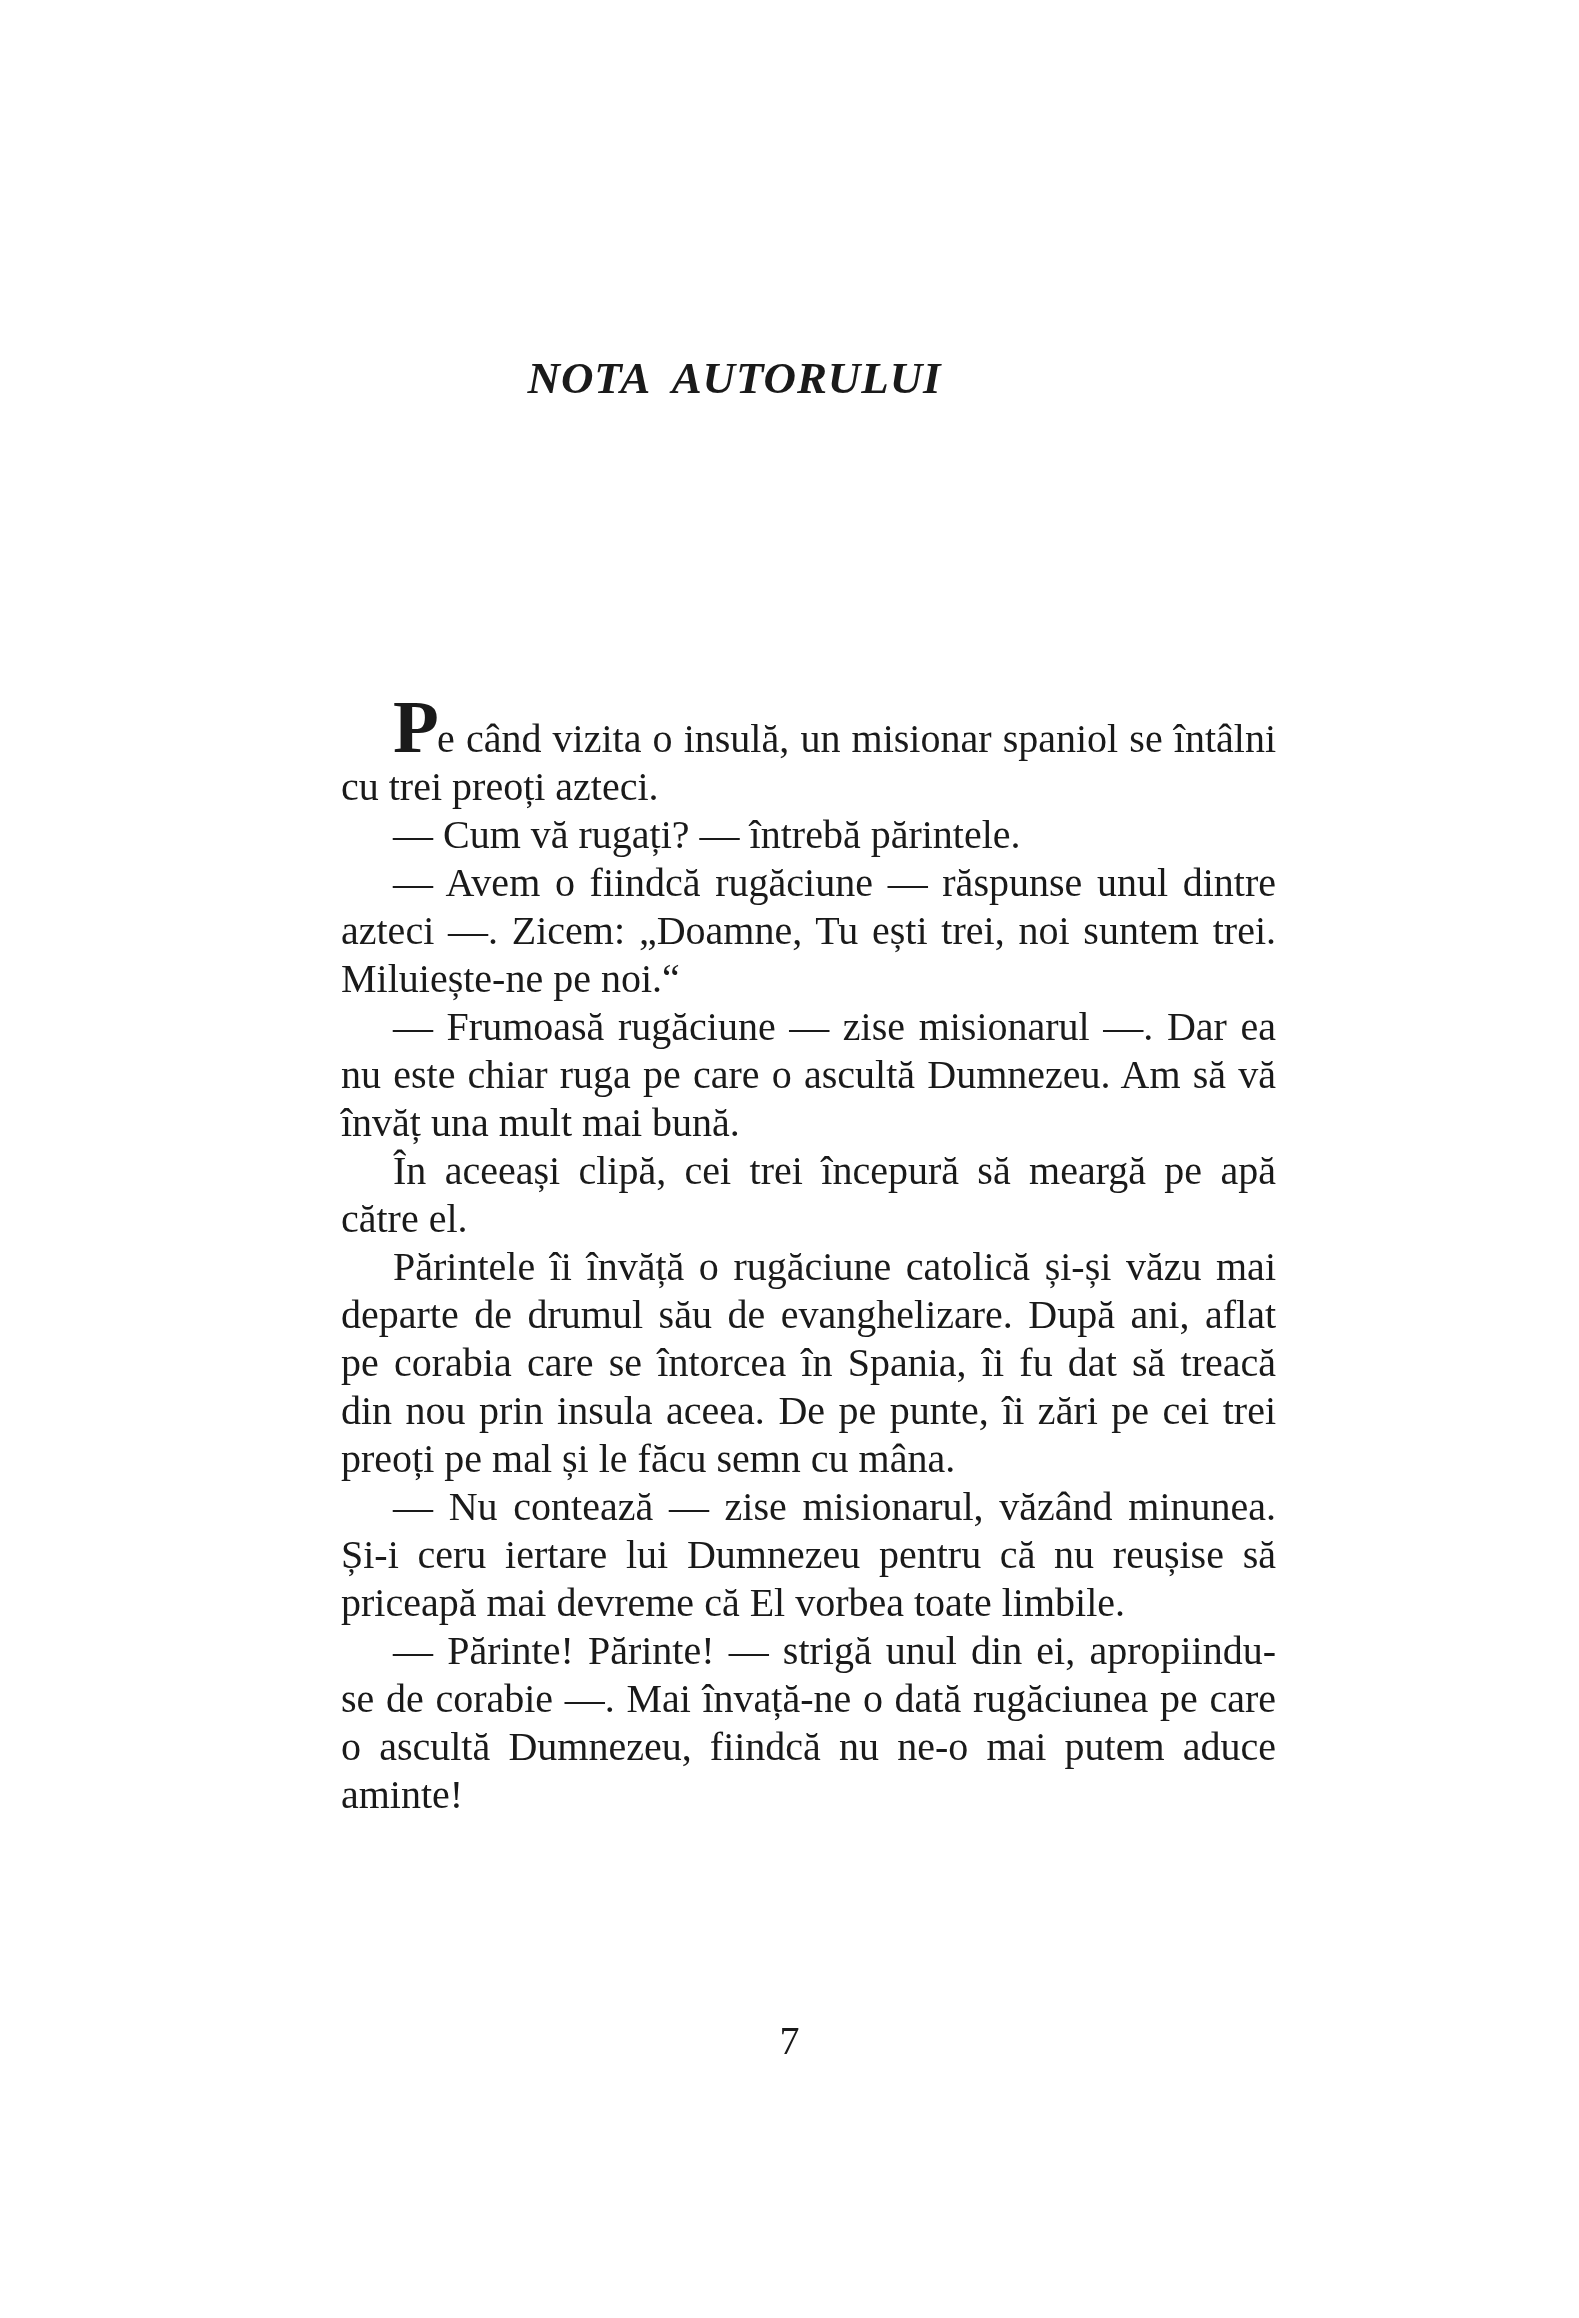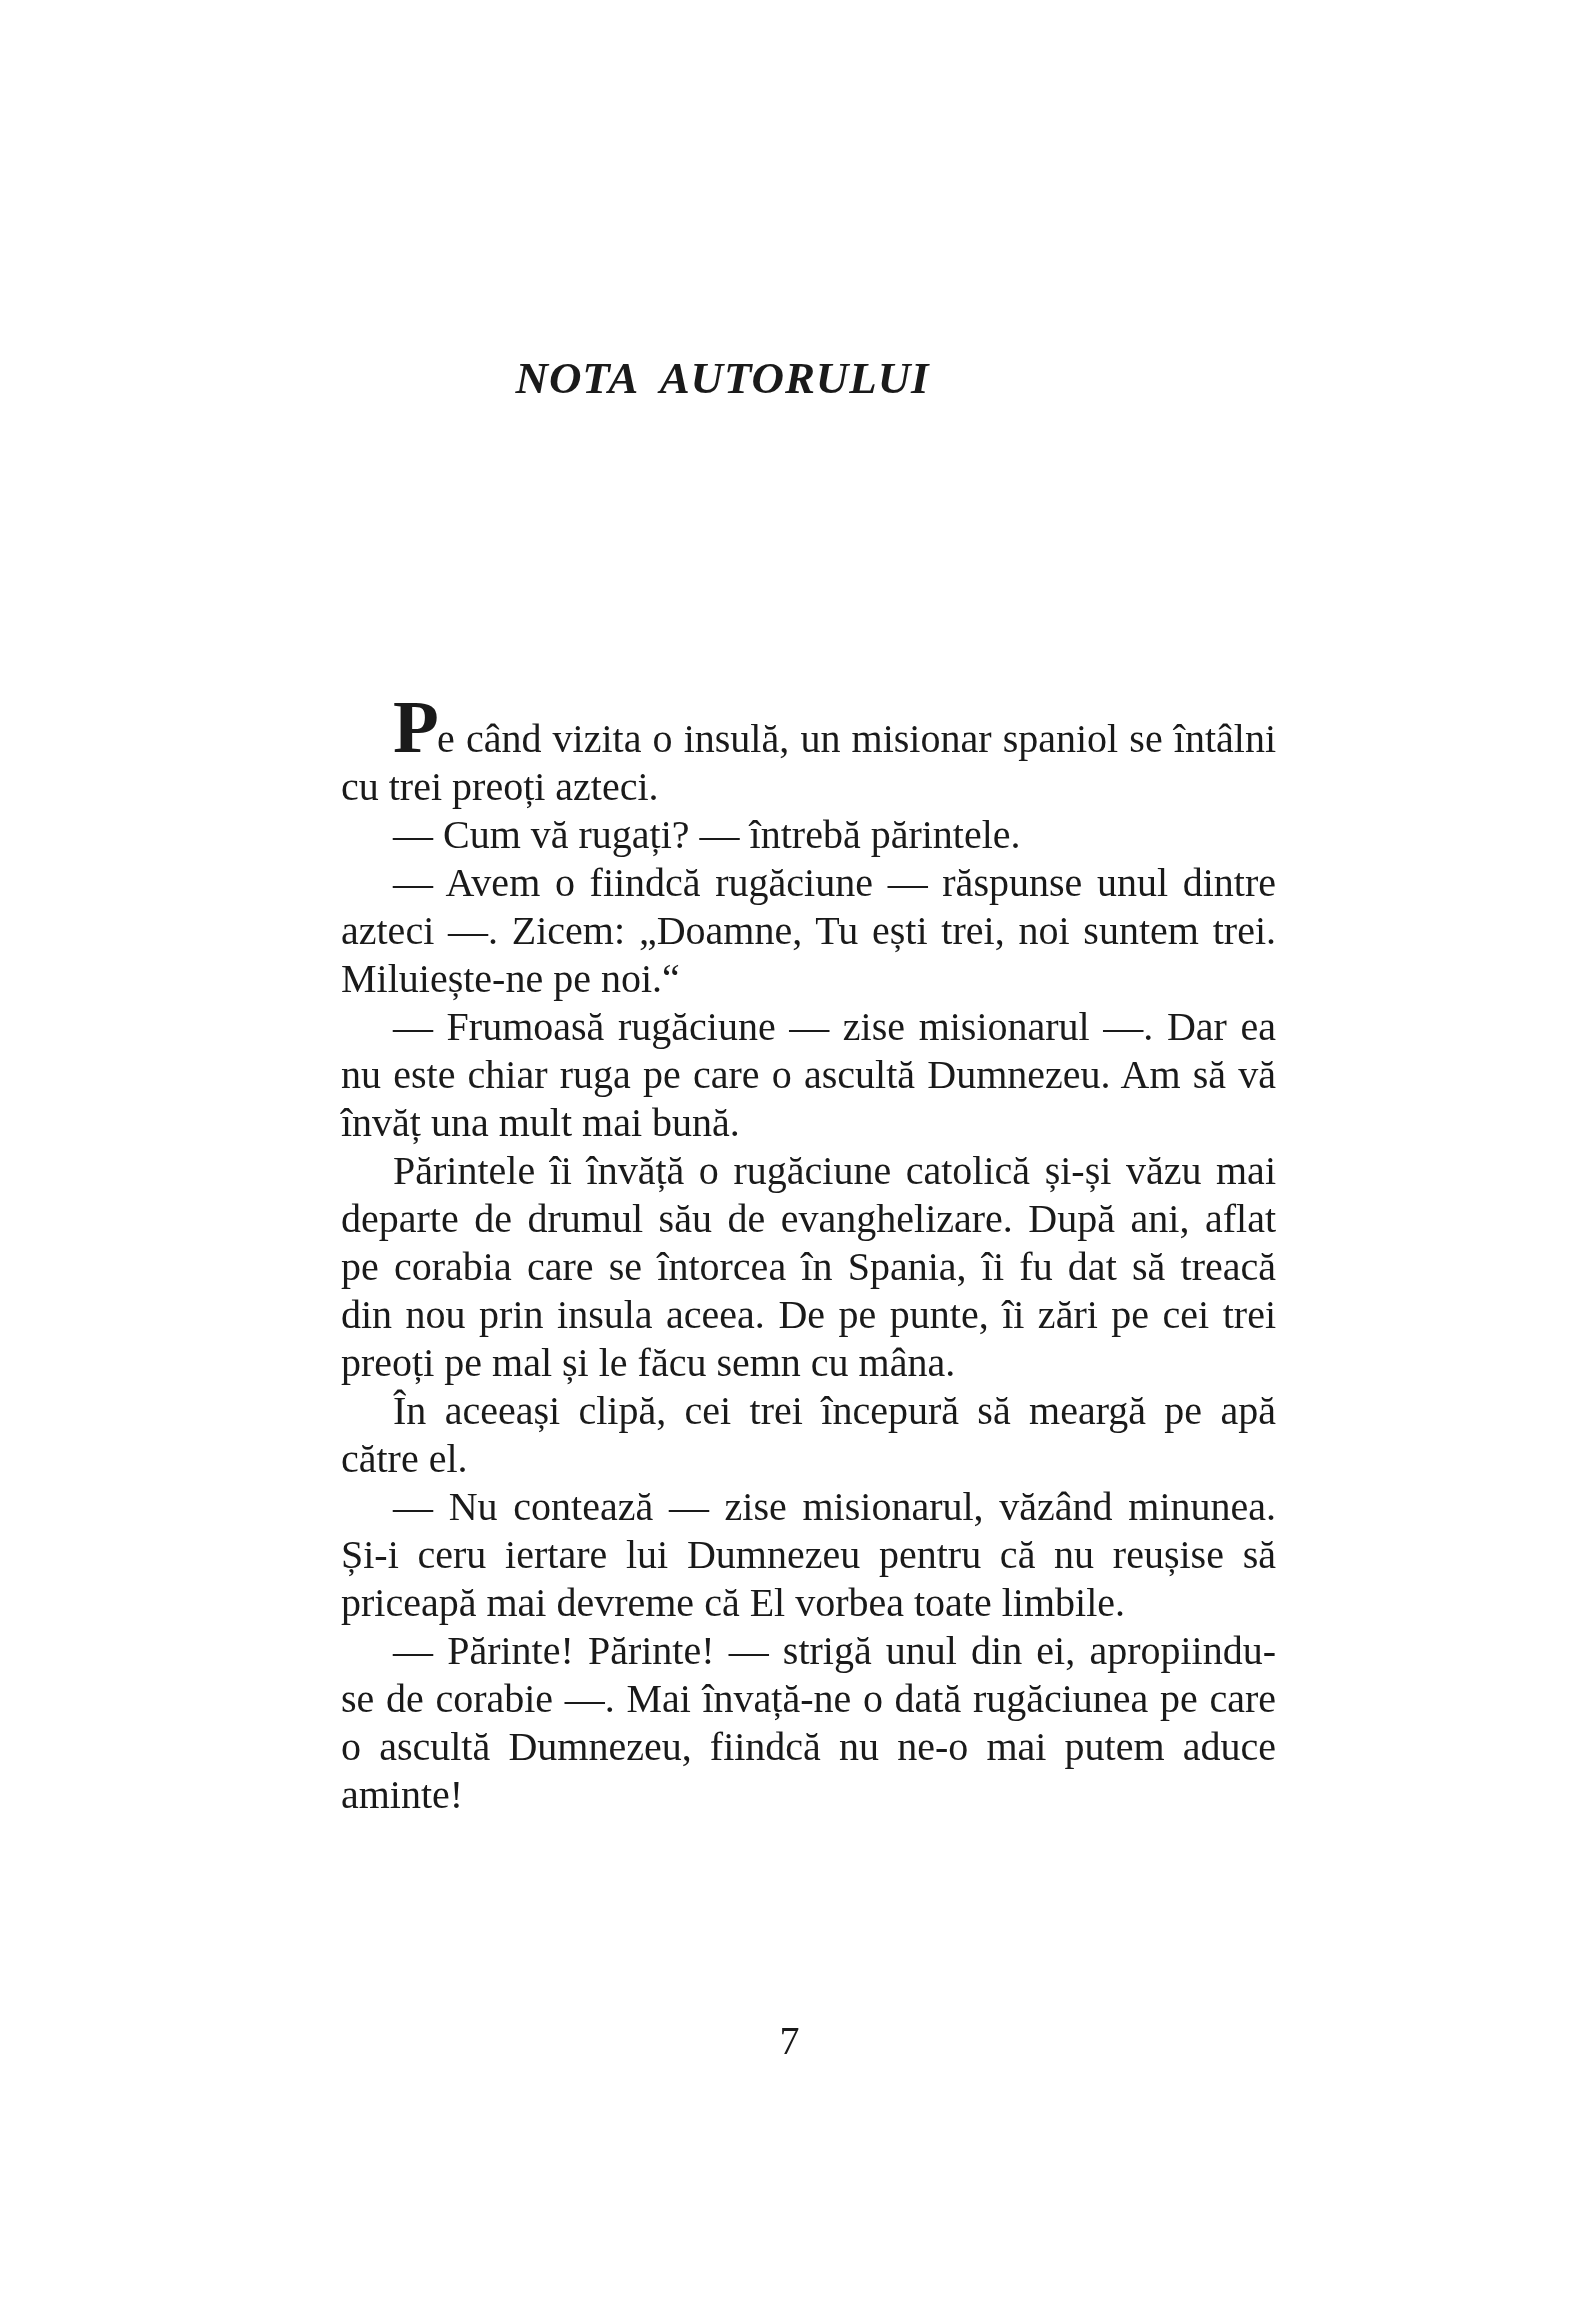--- a/index.html
+++ b/index.html
@@ -11,21 +11,21 @@
     width: 1579px;
     height: 2319px;
     position: relative;
     overflow: hidden;
     font-family: "Liberation Serif", "DejaVu Serif", serif;
     color: #1a1a1a;
   }
   .page-title {
     position: absolute;
     top: 303px;
-    left: 0;
+    left: 12px;
     width: 1445px;
     text-align: center;
     font-style: italic;
     font-size: 45px;
     letter-spacing: 0.9px;
     word-spacing: 12.5px;
     line-height: 54px;
     color: #1a1a1a;
     margin-top: 48px;
   }
@@ -69,21 +69,21 @@
 <body>
 
 <div class="page">
   <h1 class="page-title">NOTA AUTORULUI</h1>
 
   <div class="text-block">
     <p class="first"><span class="dropcap">P</span><span>e când vizita o insulă, un misionar spaniol se întâlni cu trei preoți azteci.</span></p>
     <p>— Cum vă rugați? — întrebă părintele.</p>
     <p>— Avem o fiindcă rugăciune — răspunse unul dintre azteci —. Zicem: „Doamne, Tu ești trei, noi suntem trei. Miluiește-ne pe noi.“</p>
     <p>— Frumoasă rugăciune — zise misionarul —. Dar ea nu este chiar ruga pe care o ascultă Dumnezeu. Am să vă învăț una mult mai bună.</p>
+    <p>În aceeași clipă, cei trei începură să meargă pe apă către el.</p>
     <p>Părintele îi învăță o rugăciune catolică și-și văzu mai departe de drumul său de evanghelizare. După ani, aflat pe corabia care se întorcea în Spania, îi fu dat să treacă din nou prin insula aceea. De pe punte, îi zări pe cei trei preoți pe mal și le făcu semn cu mâna.</p>
-    <p>În aceeași clipă, cei trei începură să meargă pe apă către el.</p>
     <p>— Nu contează — zise misionarul, văzând mi­nunea. Și-i ceru iertare lui Dumnezeu pentru că nu reușise să priceapă mai devreme că El vorbea toate limbile.</p>
     <p>— Părinte! Părinte! — strigă unul din ei, apropi­indu-se de corabie —. Mai învață-ne o dată rugăciu­nea pe care o ascultă Dumnezeu, fiindcă nu ne-o mai putem aduce aminte!</p>
   </div>
 
   <div class="page-number">7</div>
 </div>
 
 
 </body></html>

